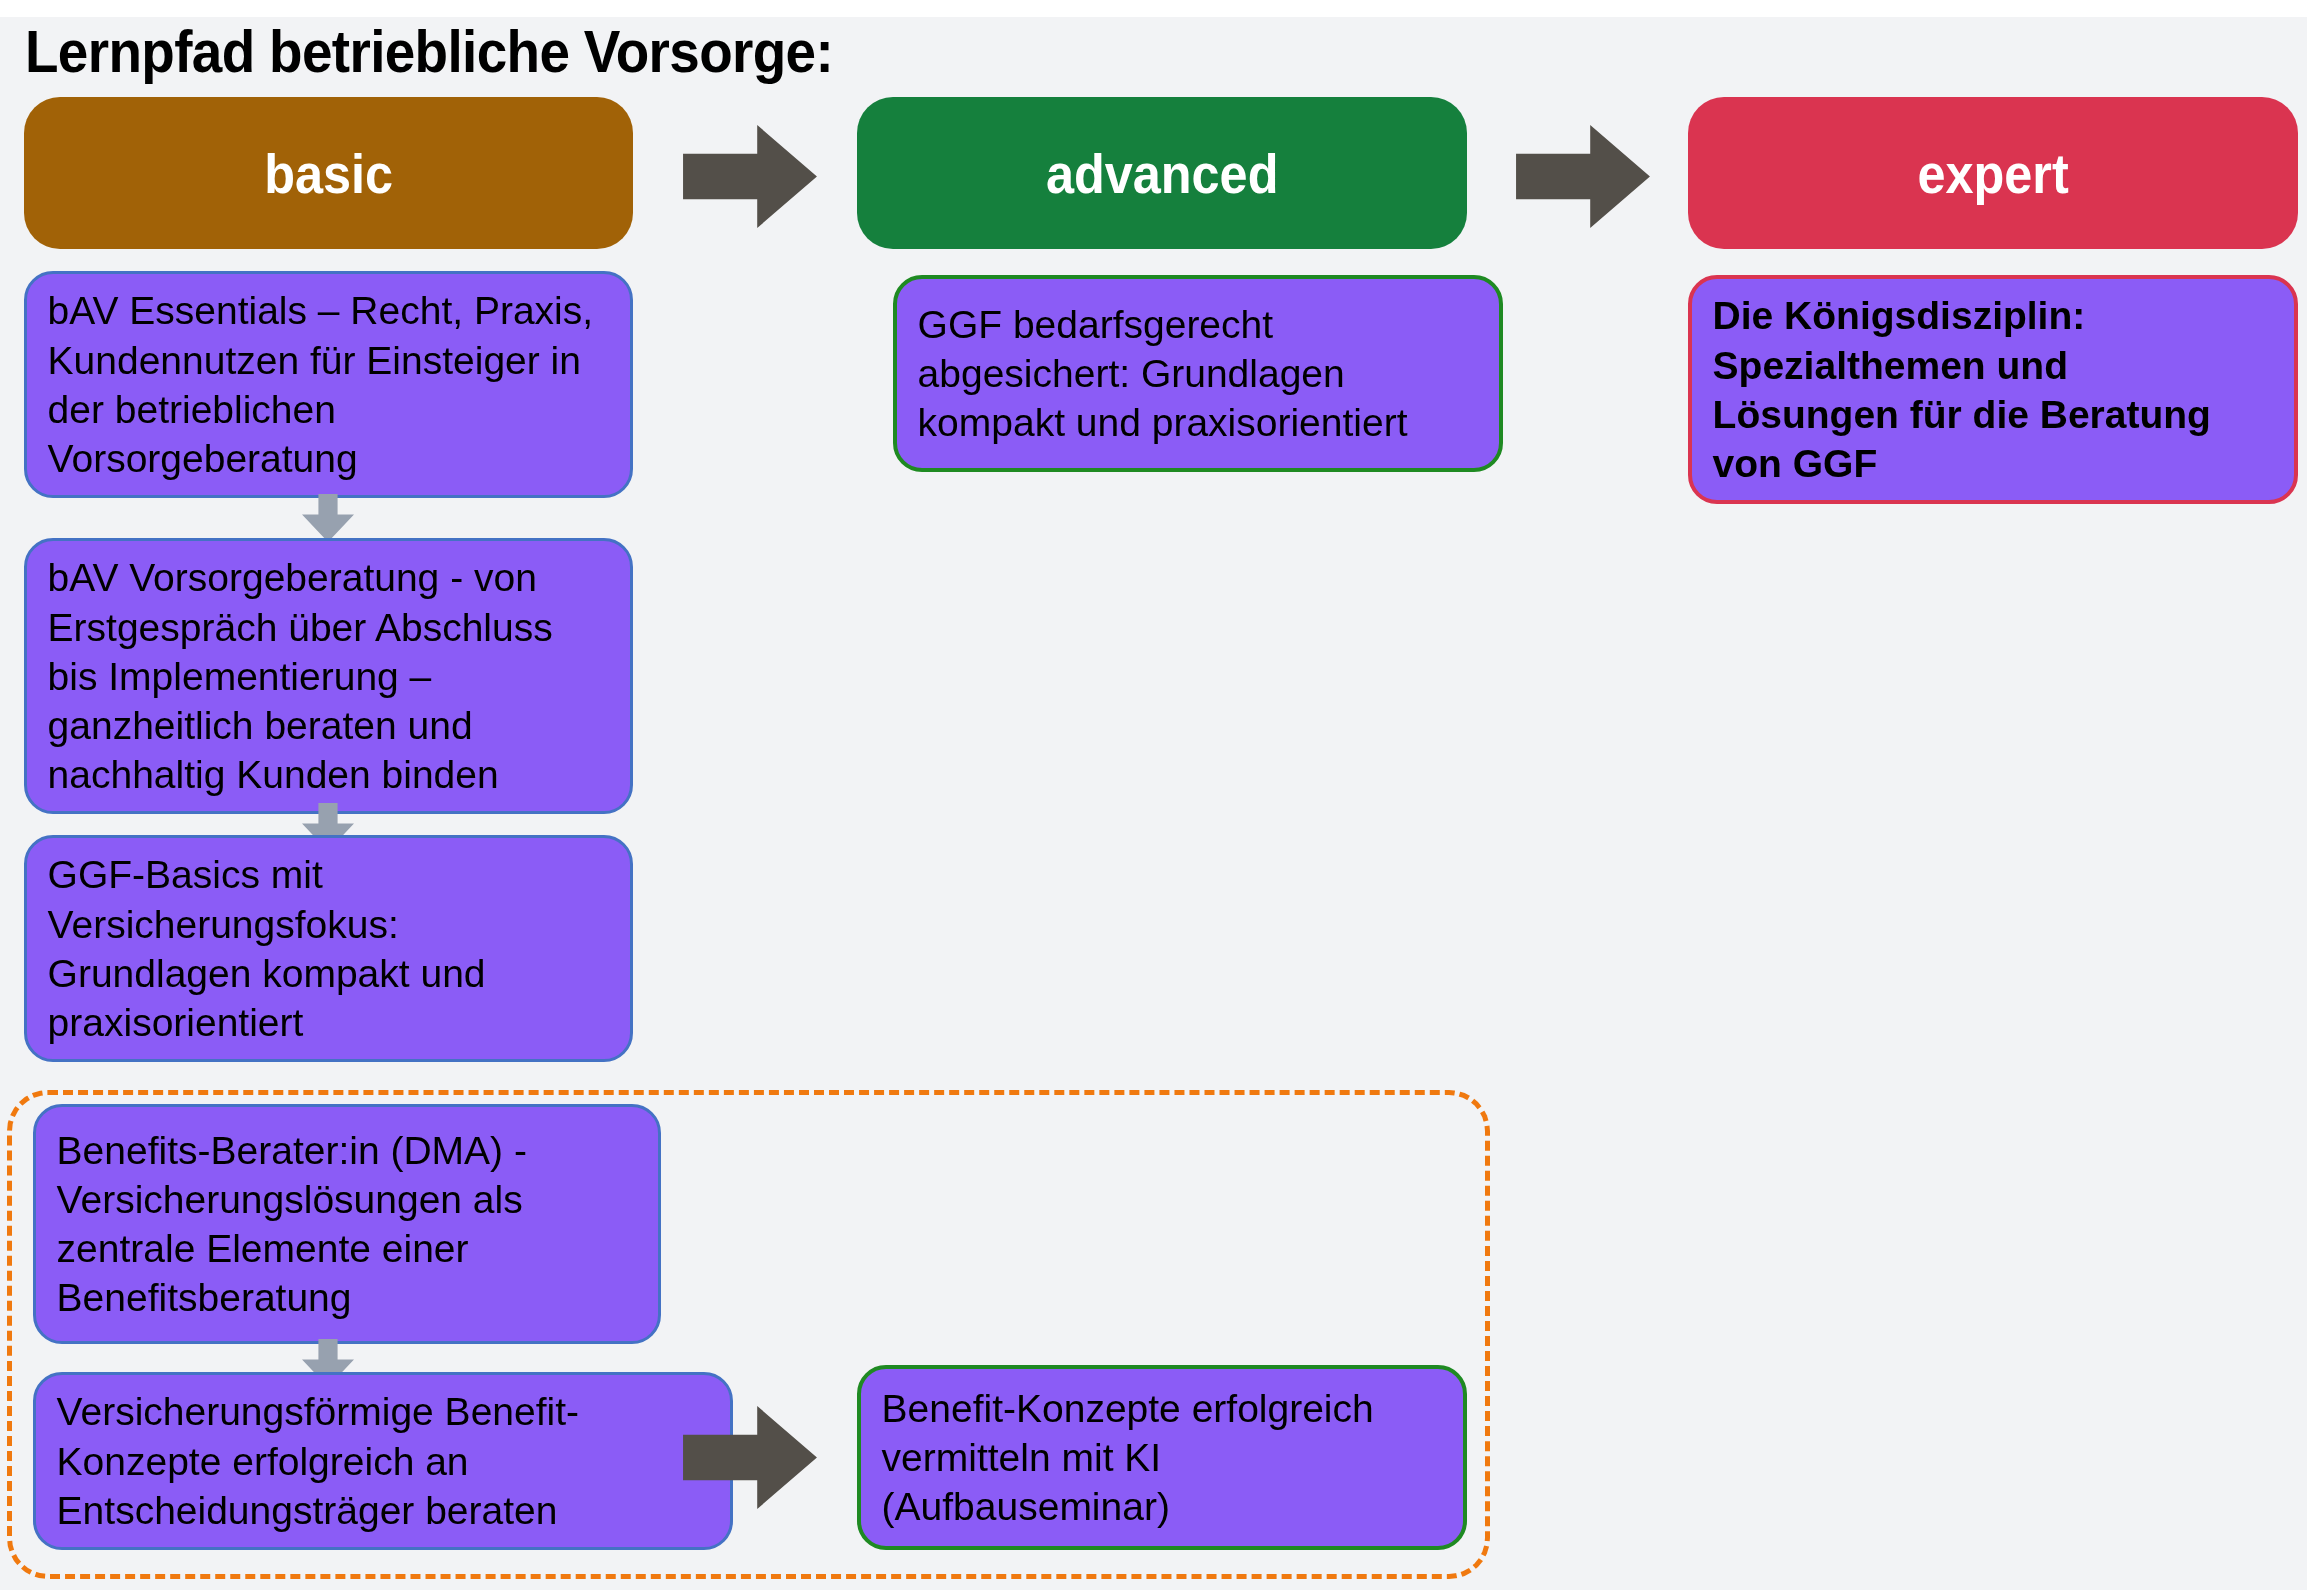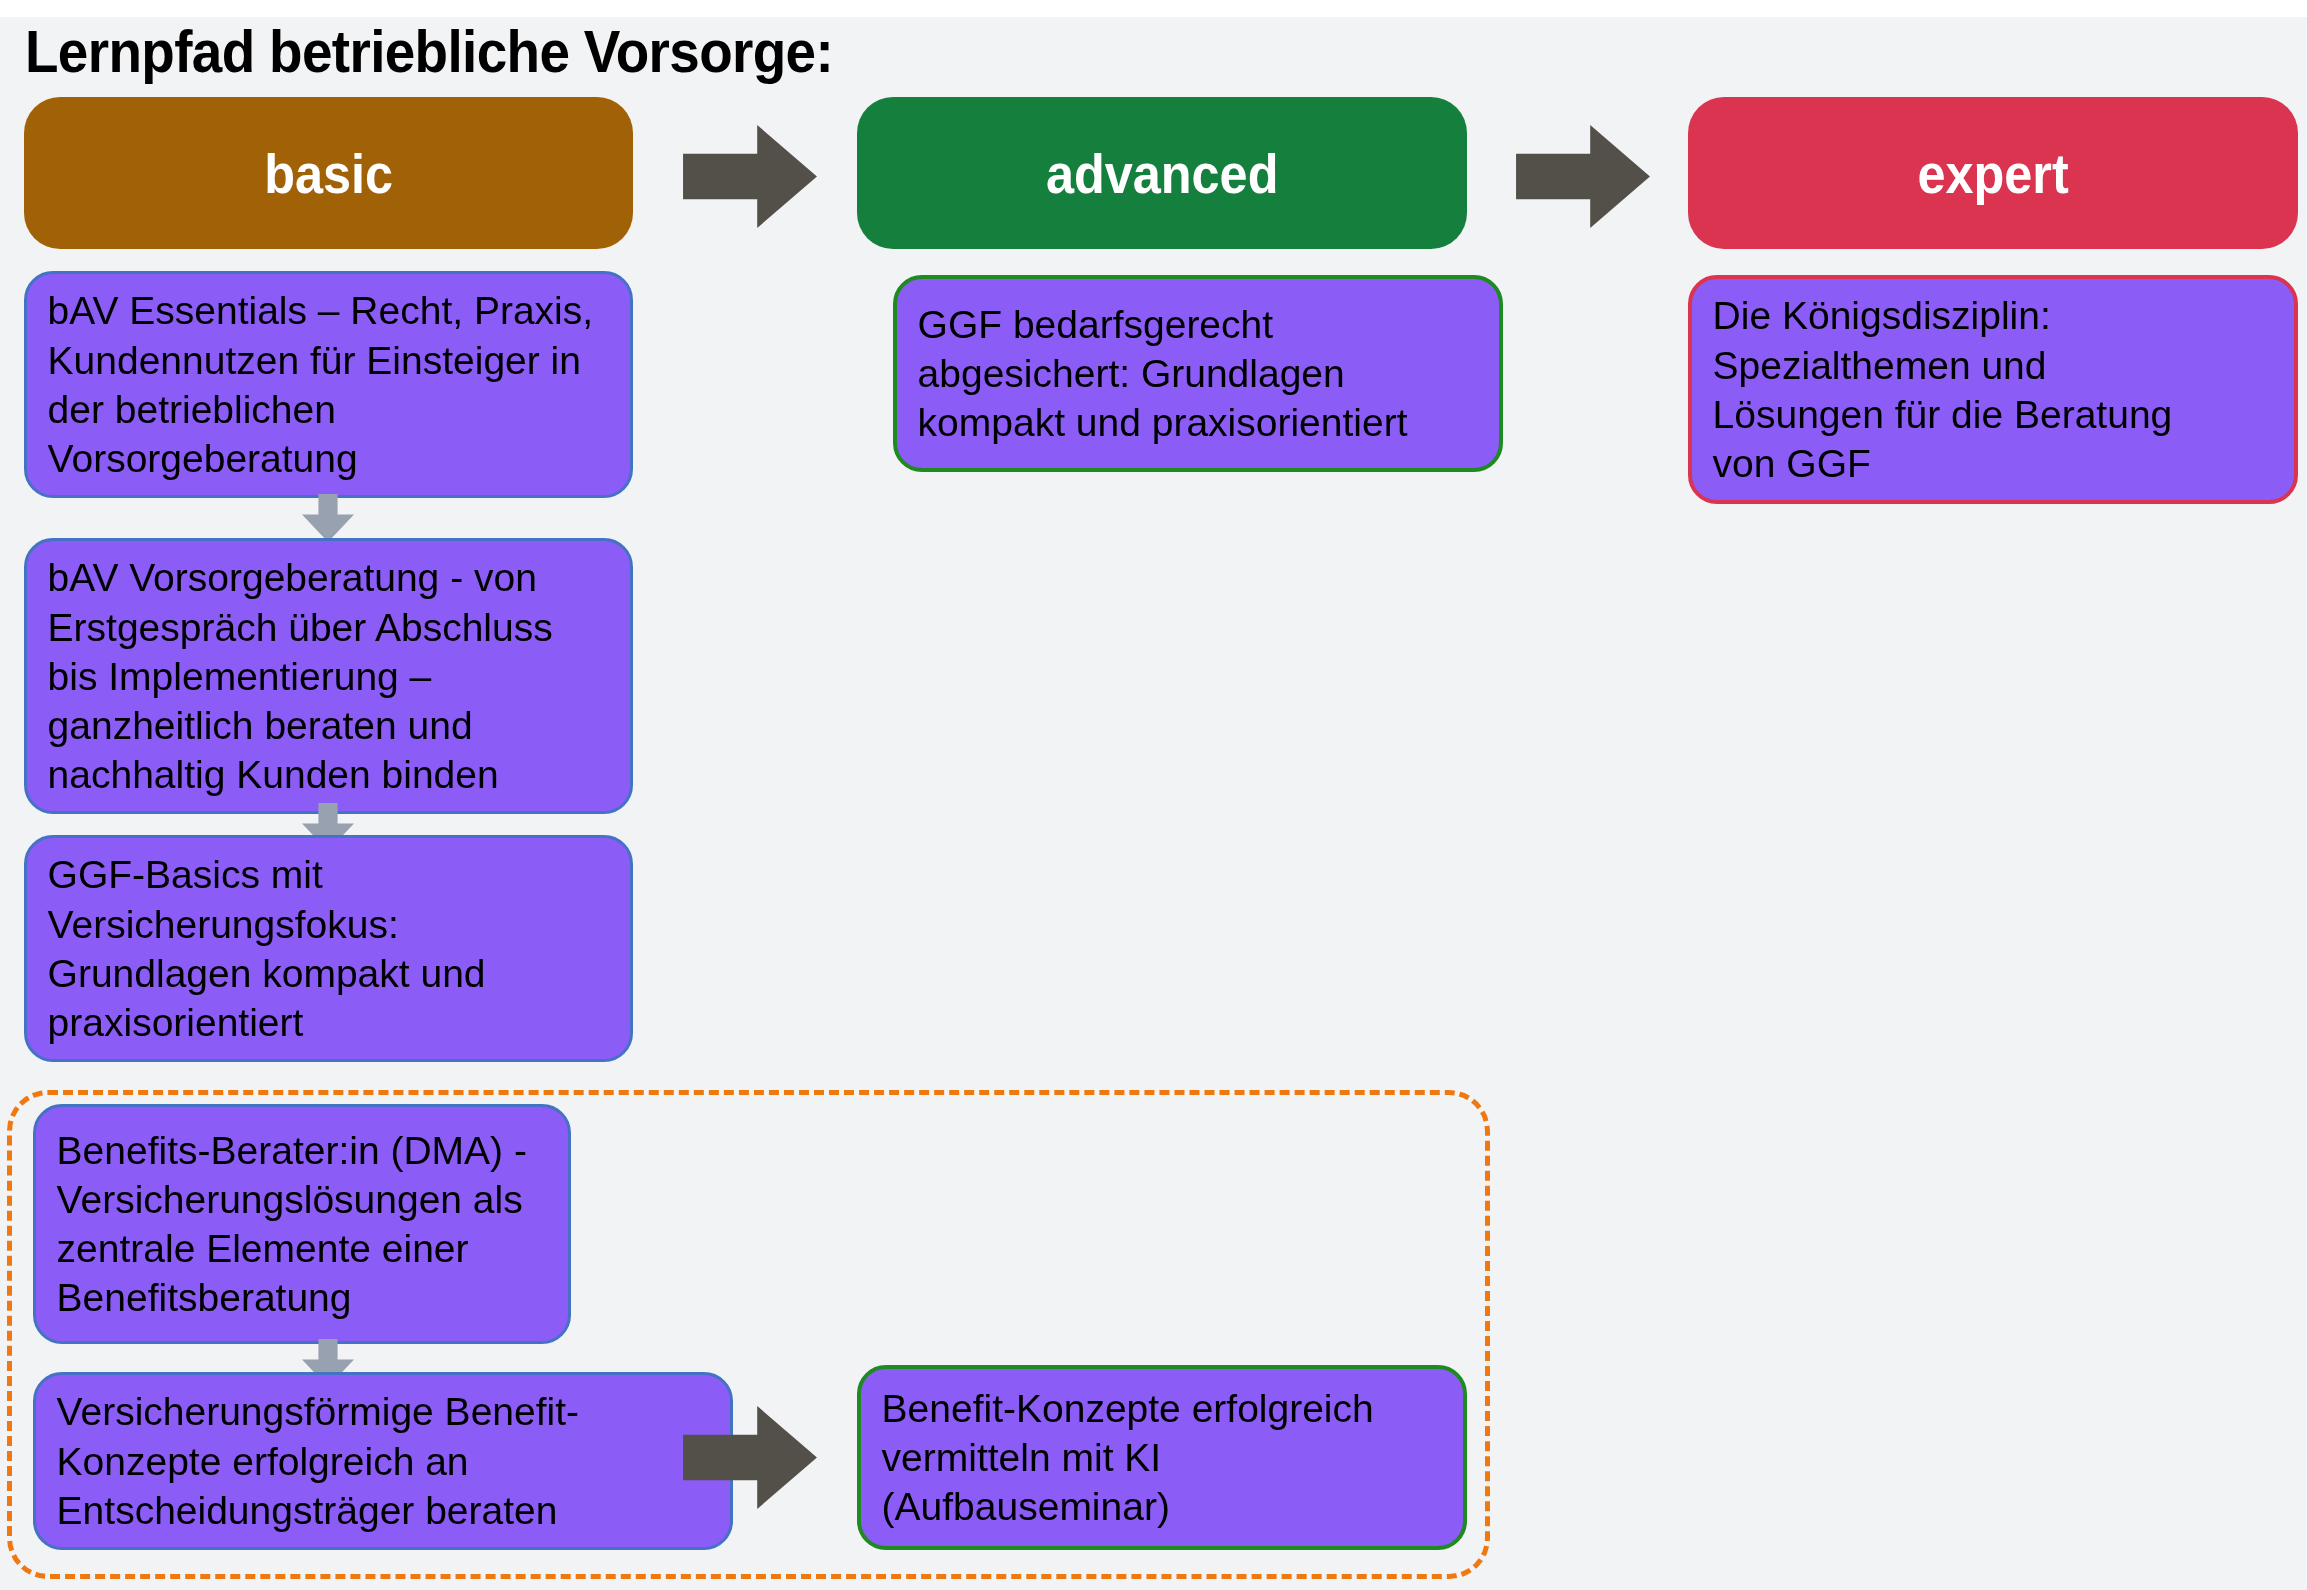--- a/index.html
+++ b/index.html
@@ -40,24 +40,24 @@
     padding:12.4px 20.6px;
     font-size:39px;line-height:1.26;
   }
   .card.blue{border:3.4px solid #4472C4;}
   .card.green{border:4.1px solid #1F8A22;}
   .card.red{border:4.1px solid #DA3450;}
 
   #card-b1{left:24px;top:271px;width:609px;min-height:227px;}
   #card-b2{left:24px;top:538px;width:609px;min-height:272px;}
   #card-b3{left:24px;top:835px;width:609px;min-height:227px;}
-  #card-b4{left:33px;top:1104px;width:538px;min-height:240px;}
+  #card-b4{left:33px;top:1104px;width:628px;min-height:240px;}
   #card-b5{left:33px;top:1372px;width:700px;min-height:173px;}
   #card-a1{left:893px;top:275px;width:610px;min-height:197px;padding-right:89px;}
-  #card-e1{left:1688px;top:275px;width:610px;min-height:197px;padding-right:76px;}
+  #card-e1{left:1688px;top:275px;width:610px;min-height:197px;padding-right:76px;font-weight:bold;}
   #card-g2{left:857px;top:1365px;width:610px;min-height:185px;}
 
   .arrow-right{position:absolute;width:134px;height:103px;}
   #arrow-r1{left:683px;top:125px;}
   #arrow-r2{left:1516px;top:125px;}
   #arrow-r3{left:683px;top:1406px;}
 
   .arrow-down{position:absolute;width:52px;height:48px;}
   #arrow-d1{left:302px;top:494px;}
   #arrow-d2{left:302px;top:803px;}

